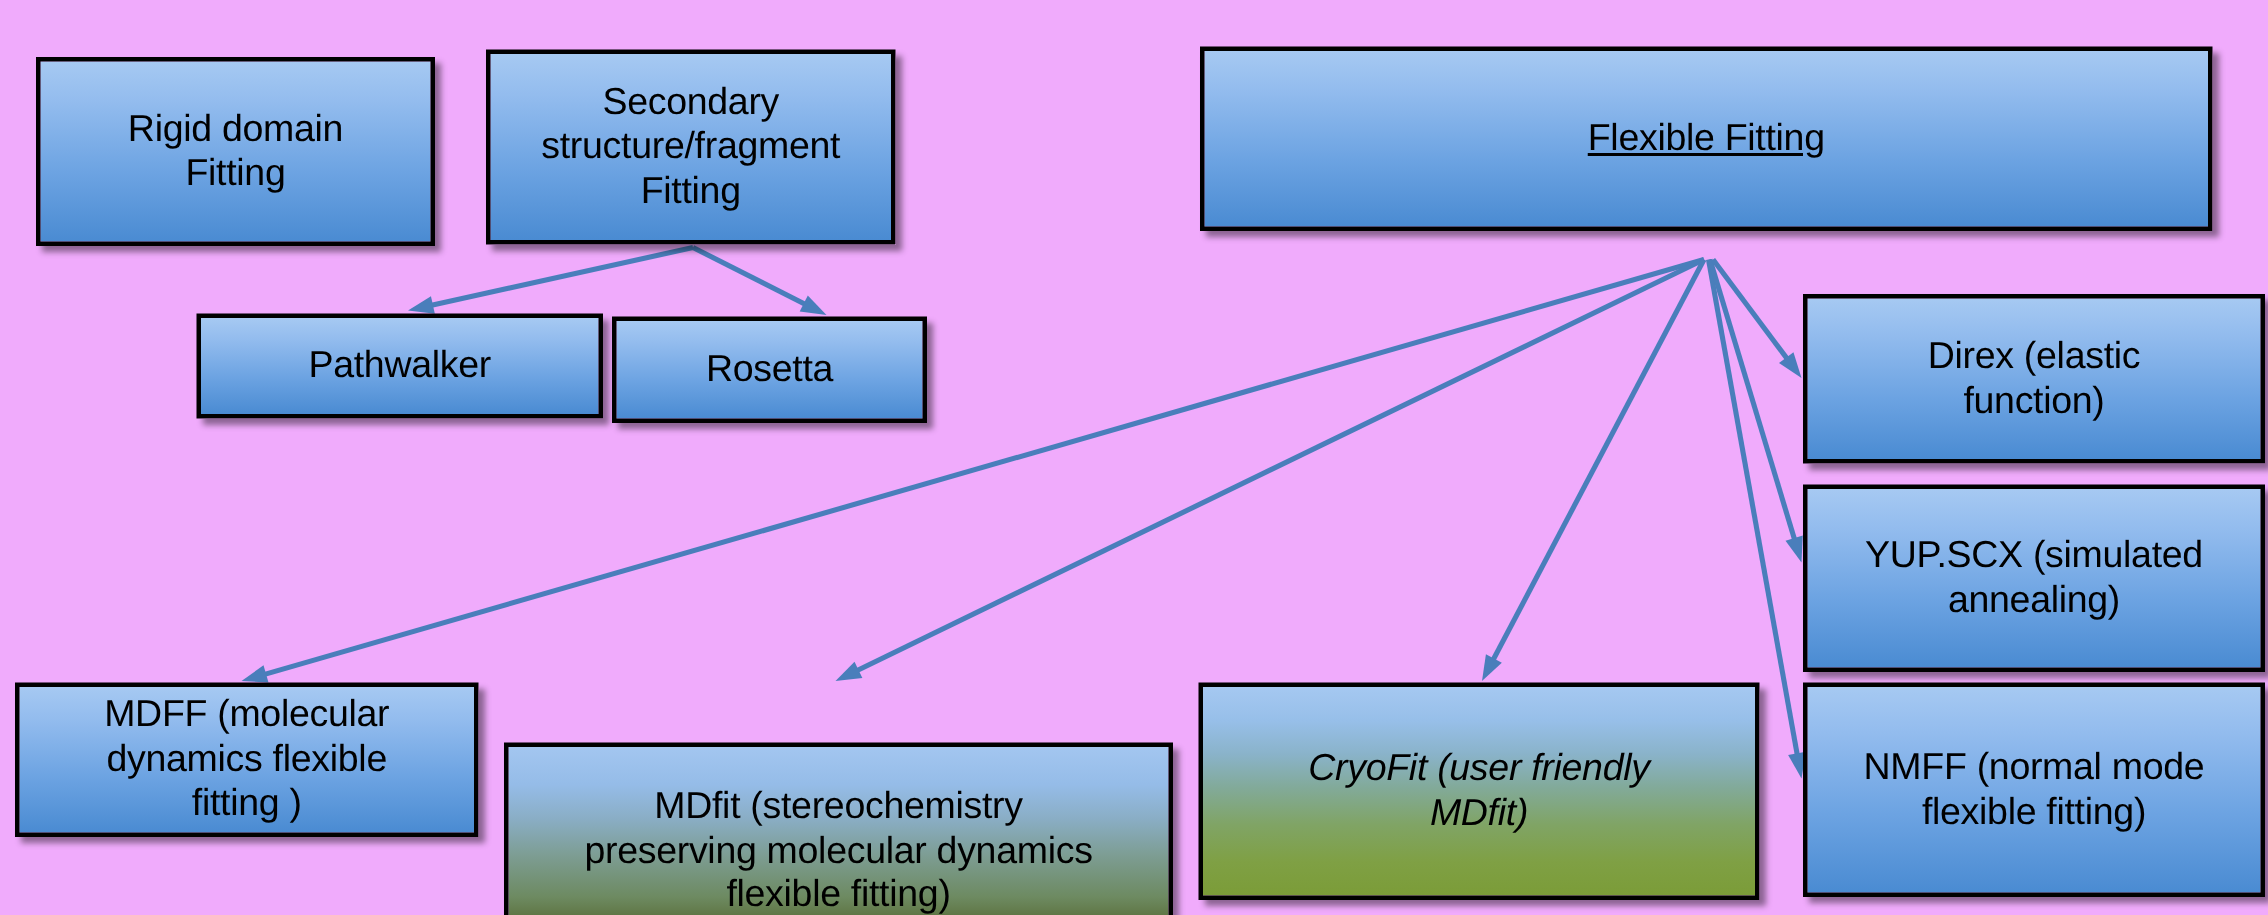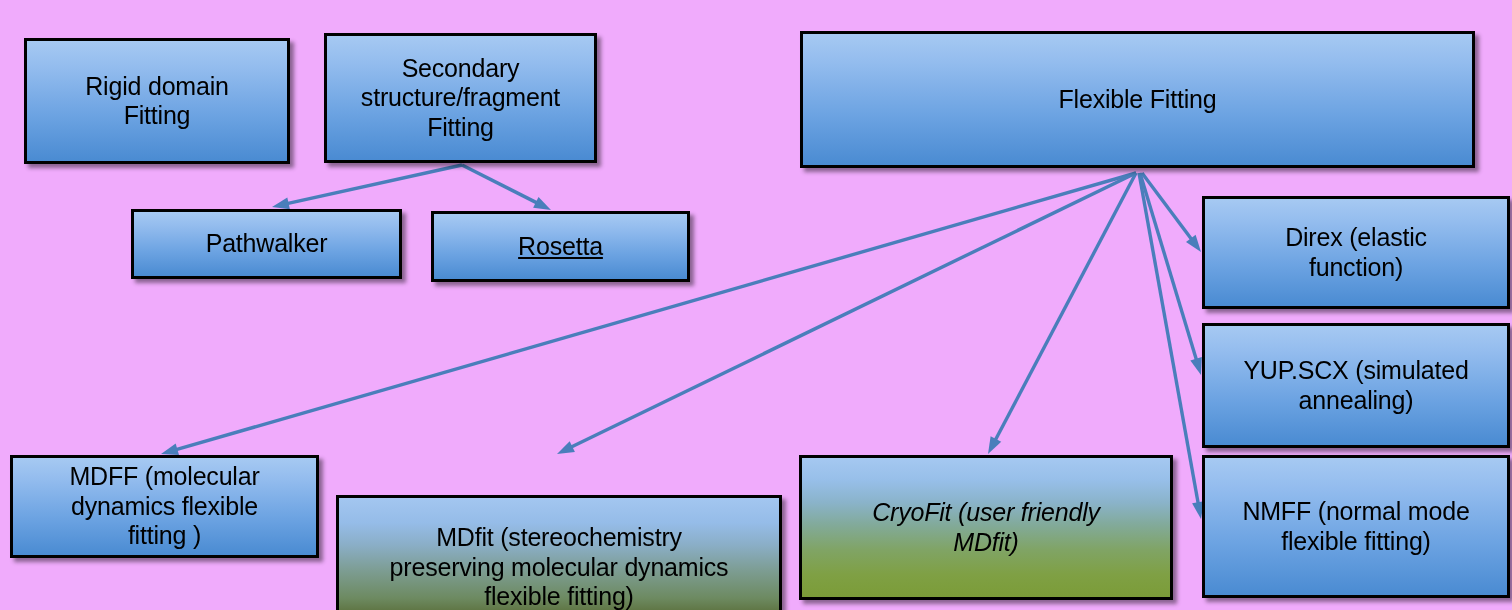--- a/index.html
+++ b/index.html
@@ -97,27 +97,27 @@
   <div id="node-layer">
       <div class="node" style="left: 24px; top: 38px; width: 266px; height: 126px;">
         <span class="label">Rigid domain
 Fitting</span>
       </div>
       <div class="node" style="left: 324px; top: 33px; width: 273px; height: 130px;">
         <span class="label">Secondary
 structure/fragment
 Fitting</span>
       </div>
-      <div class="node" style="left: 800px; top: 31px; width: 675px; height: 137px;">
+      <div class="node" style="left: 800px; top: 31px; width: 675px; height: 123px; text-decoration: underline;">
         <span class="label">Flexible Fitting</span>
       </div>
       <div class="node" style="left: 131px; top: 209px; width: 271px; height: 70px;">
         <span class="label">Pathwalker</span>
       </div>
-      <div class="node" style="left: 431px; top: 211px; width: 259px; height: 71px; text-decoration: underline;">
+      <div class="node" style="left: 408px; top: 211px; width: 210px; height: 71px;">
         <span class="label">Rosetta</span>
       </div>
       <div class="node" style="left: 1202px; top: 196px; width: 308px; height: 113px;">
         <span class="label">Direx (elastic
 function)</span>
       </div>
       <div class="node" style="left: 1202px; top: 323px; width: 308px; height: 125px;">
         <span class="label">YUP.SCX (simulated
 annealing)</span>
       </div>

